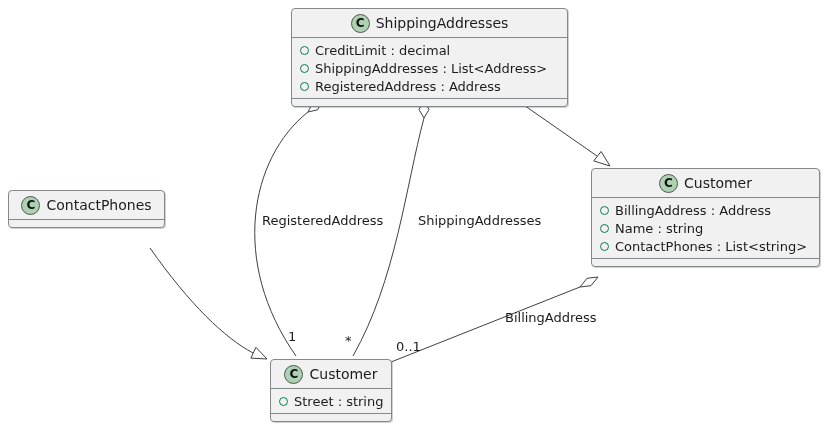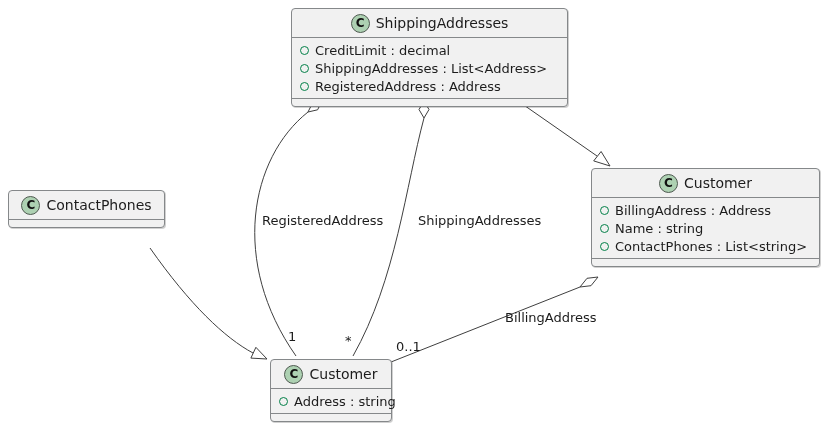--- a/index.html
+++ b/index.html
@@ -123,19 +123,19 @@
   </div>
 
   <div class="class-box" style="left:270px;top:359px;width:122px;">
     <div class="class-header">
       <span class="c-circle">C</span>
       <span class="class-title">Customer</span>
     </div>
     <div class="class-attrs">
       <div class="attr-row">
         <span class="field-icon"></span>
-        <span>Address : string</span>
+        <span>Street : string</span>
       </div>
     </div>
     <div class="class-methods"></div>
   </div>
 
 </div>
 
 </body></html>

